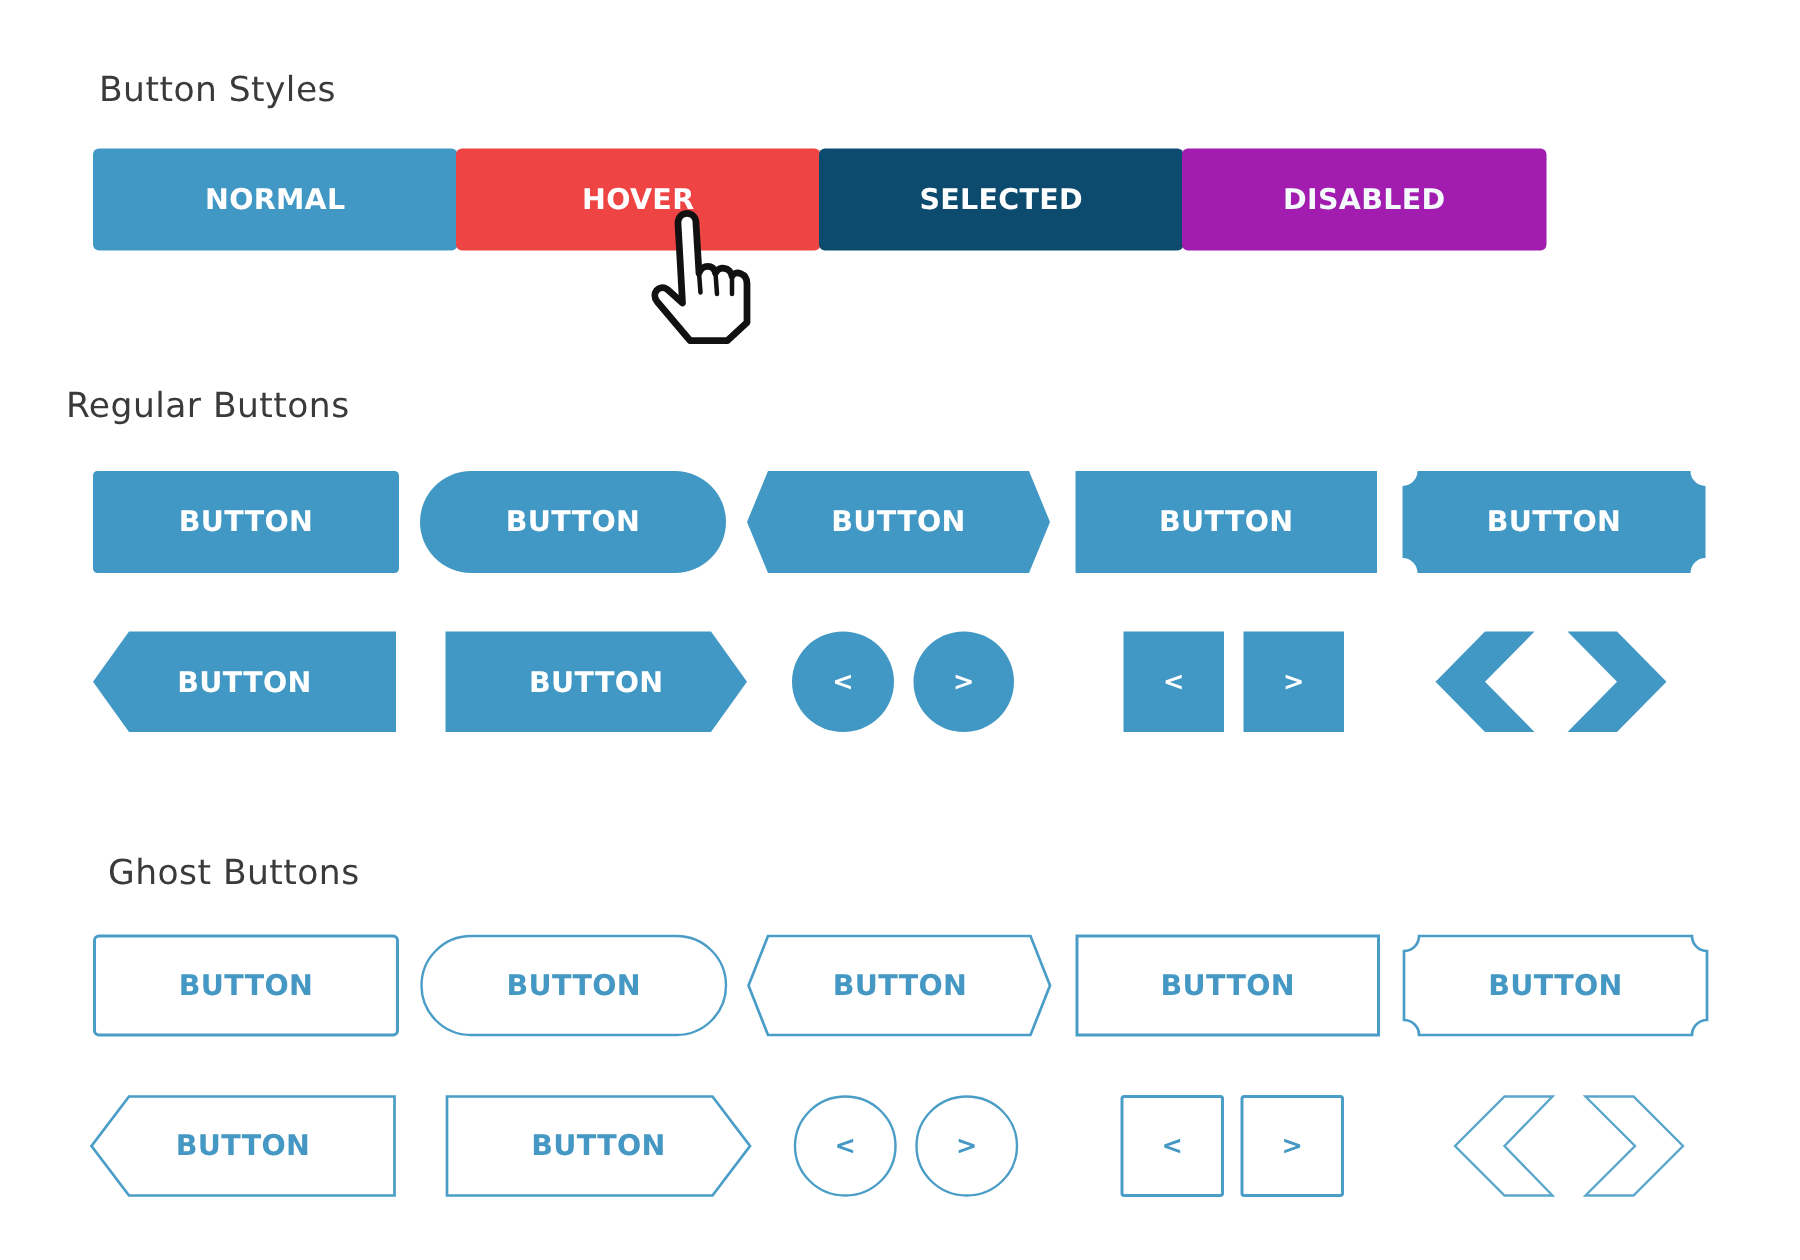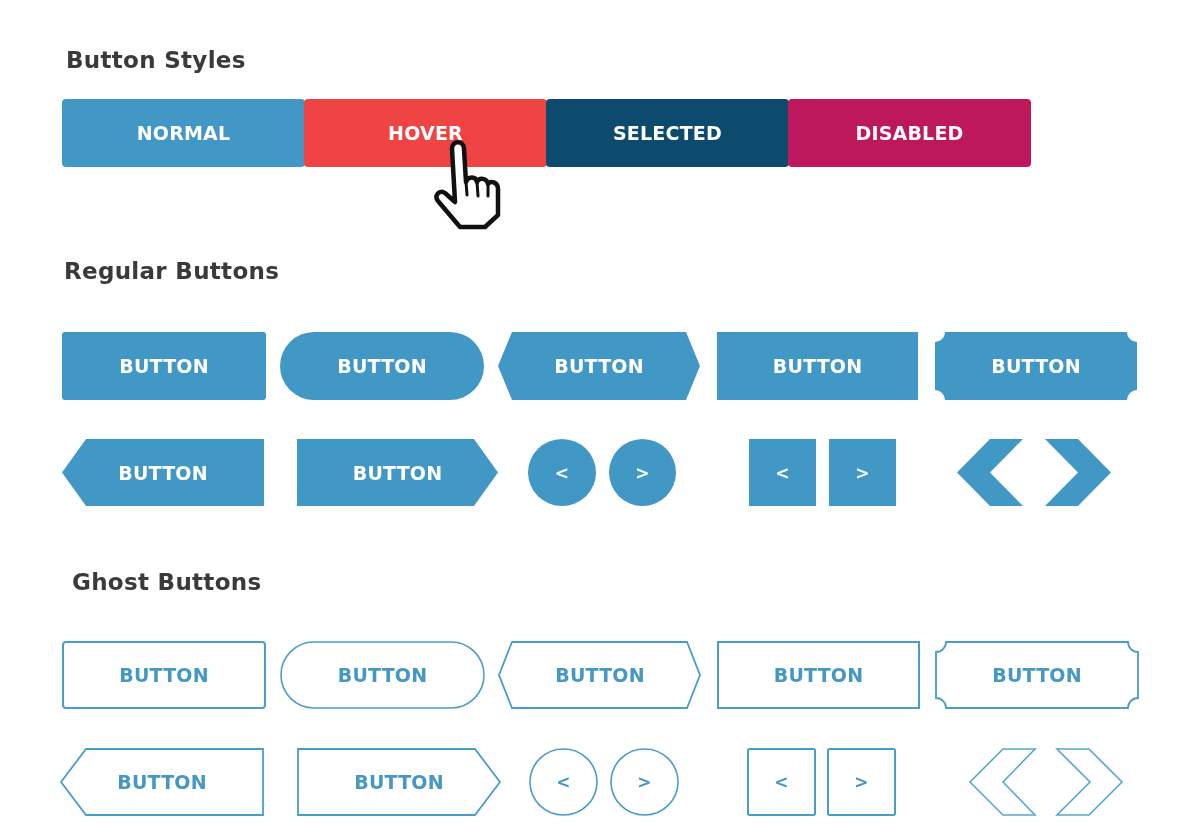--- a/index.html
+++ b/index.html
@@ -1,56 +1,56 @@
 <!DOCTYPE html>
 <html><head>
 <meta charset="utf-8">
 <style>
   html, body { margin:0; padding:0; }
   body {
     width:1200px; height:840px; background:#ffffff; position:relative; overflow:hidden;
     font-family:"DejaVu Sans", "Liberation Sans", sans-serif;
   }
   .section-title {
-    position:absolute; margin:0; font-weight:bold; font-size:23px; color:#3a3a3a; letter-spacing:0.3px;
+    position:absolute; margin:0; font-weight:normal; font-size:23px; color:#3a3a3a; letter-spacing:0.3px;
   }
   .btn {
     position:absolute; display:flex; align-items:center; justify-content:center;
     font-weight:bold; font-size:19px; color:#ffffff; box-sizing:border-box; cursor:pointer;
     letter-spacing:0.2px;
   }
   .state-btn { border-radius:4px; height:68px; width:243px; top:99px; }
-  .svgbtn { position:absolute; cursor:pointer;margin-top:18px; }
+  .svgbtn { position:absolute; cursor:pointer; }
   .svgbtn svg { position:absolute; left:0; top:0; overflow:visible; }
   .svgbtn .lbl {
     position:absolute; left:0; top:0; width:100%; height:100%;
     display:flex; align-items:center; justify-content:center;
     font-weight:bold; font-size:19px; letter-spacing:0.2px;
   }
   .svgbtn .lbl.small { font-size:17px; }
   .solid .lbl { color:#ffffff; }
   .ghost .lbl { color:#4598c4; }
   .cursor { position:absolute; left:430px; top:135px; width:72px; height:95px; }
 </style>
 </head>
 <body>
 
 <h2 class="section-title" style="left:66px; top:47px;">Button Styles</h2>
 
 <div class="btn state-btn" style="left:62px; background:#4298c4;">NORMAL</div>
 <div class="btn state-btn" style="left:304px; background:#ef4444;">HOVER</div>
 <div class="btn state-btn" style="left:546px; background:#0c4a6e;">SELECTED</div>
-<div class="btn state-btn" style="left:788px; background:#be185d; color:#f4f9fc; cursor:default;">DISABLED</div>
+<div class="btn state-btn" style="left:788px; background:#a21caf; color:#f4f9fc; cursor:default;">DISABLED</div>
 
 <svg class="cursor" viewBox="0 0 72 95">
   <path d="M22 14 C22 5 34 5 34 14 L36 47 C38 41 46 41 47 47 C49 42 57 43 58 49 C60 45 68 47 68 54 L68 80 L55 92 L30 92 L8 66 C4 61 9 54 15 58 L25 67 Z" fill="#ffffff" stroke="#111111" stroke-width="4.5" stroke-linejoin="round"></path>
   <path d="M36 47 L37 60 M47 47 L48 61 M58 49 L58 61" stroke="#111111" stroke-width="3" fill="none" stroke-linecap="round"></path>
 </svg>
 
-<h2 class="section-title" style="left:64px; top:258px;">Regular Buttons</h2>
+<h2 class="section-title" style="left:44px; top:258px;">Regular Buttons</h2>
 
 <div class="svgbtn solid" style="left:62px; top:314px; width:204px; height:68px;">
   <svg width="204" height="68">
       <rect x="0" y="0" width="204" height="68" rx="3" fill="#4298c4"></rect>
     </svg>
   <span class="lbl">BUTTON</span>
 </div>
 <div class="svgbtn solid" style="left:280px; top:314px; width:204px; height:68px;">
   <svg width="204" height="68">
       <rect x="0" y="0" width="204" height="68" rx="34" fill="#4298c4"></rect>

